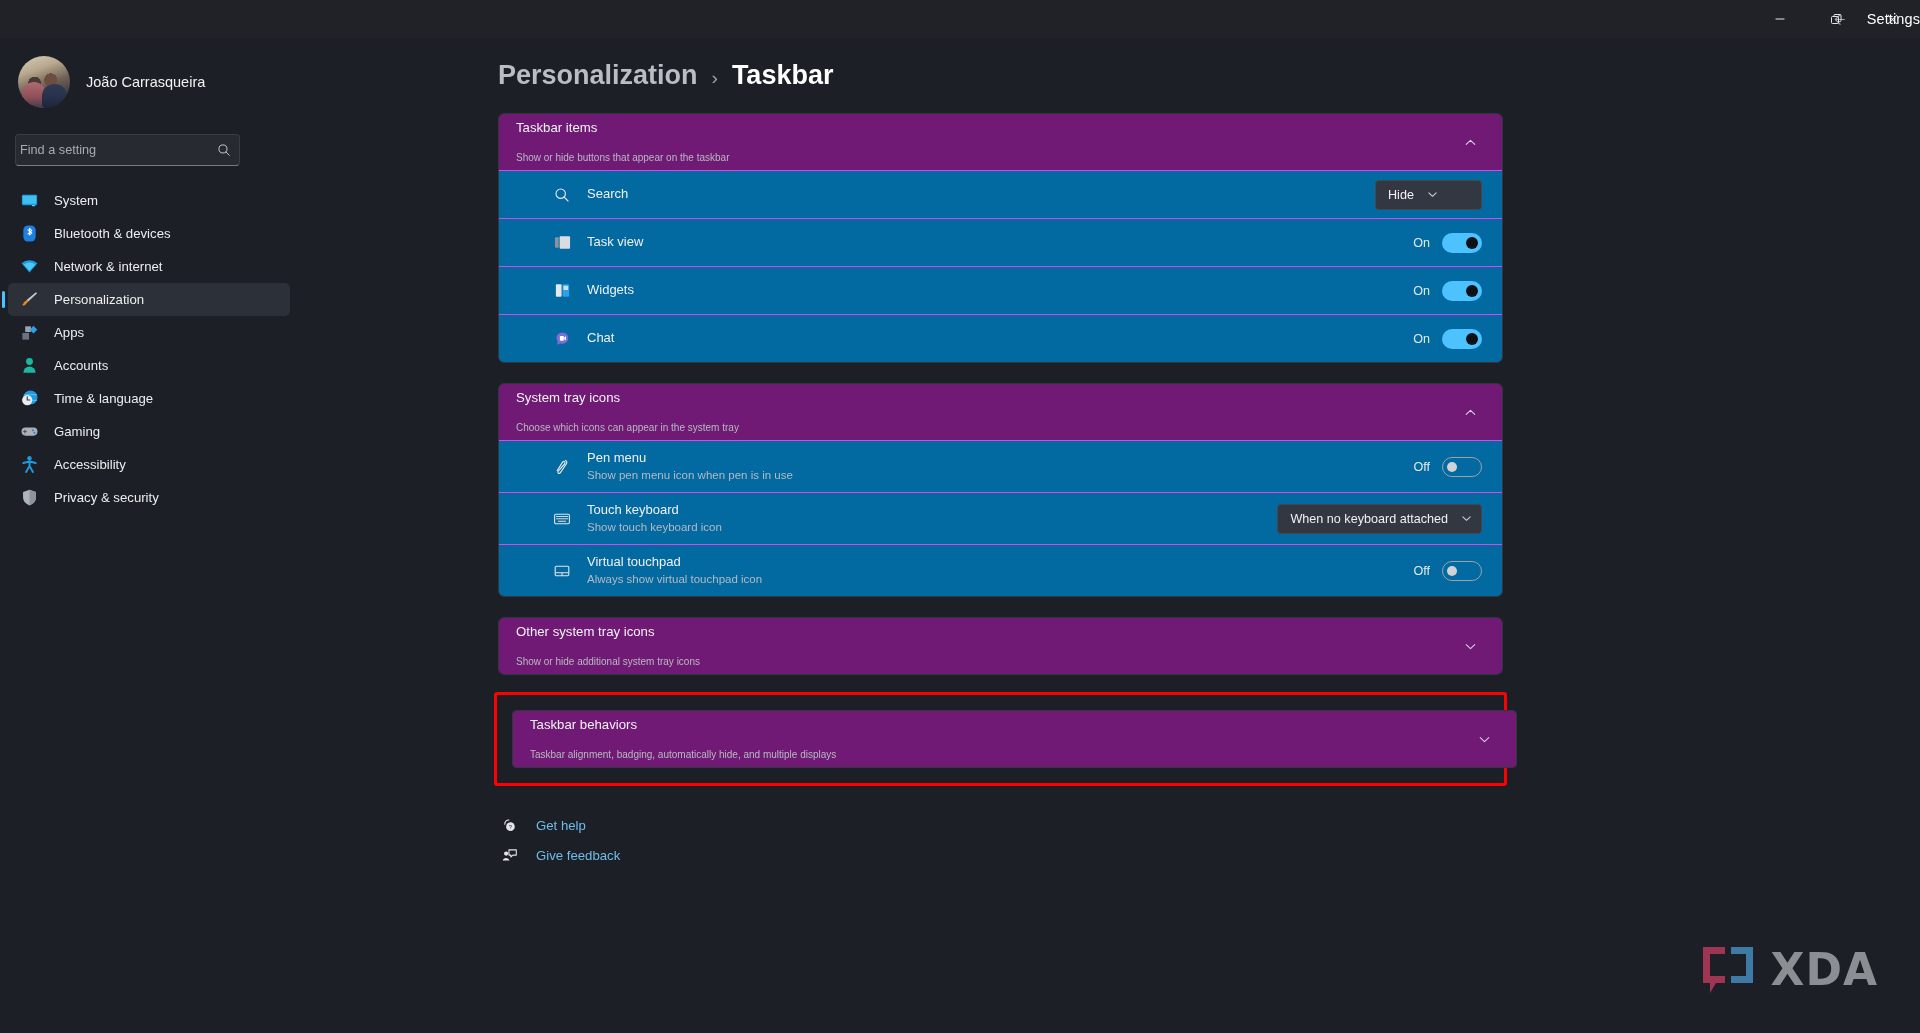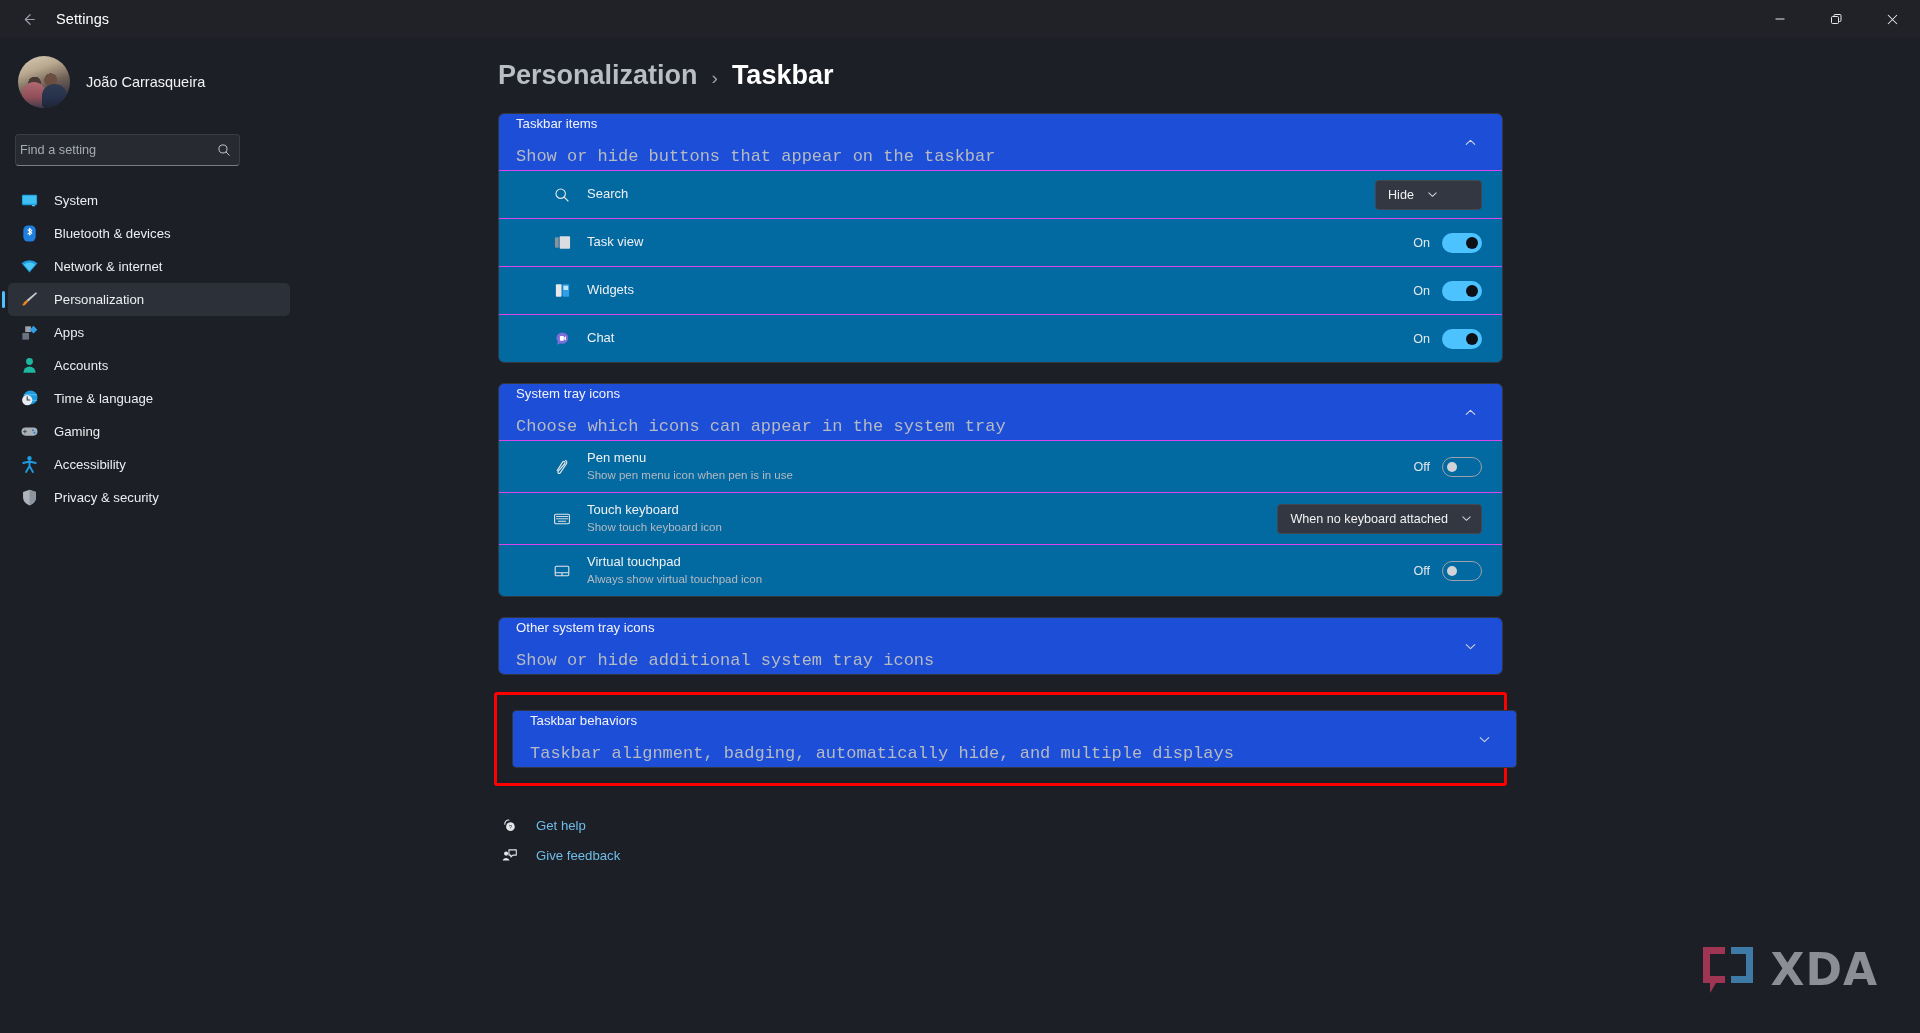--- a/index.html
+++ b/index.html
@@ -8,21 +8,21 @@
     background:#1c1f26;
     font-family:"Liberation Sans", sans-serif;
     color:#ffffff;
     overflow:hidden;
   }
   body { position:relative; }
 
   
   .titlebar {
     position:absolute; top:0; left:0; width:1920px; height:38px;
-    background:#202227; display:flex; align-items:center;
+    background:#202227; display:flex; align-items:center;justify-content:flex-end;
   }
   .back-btn {
     width:40px; height:30px; margin-left:8px;
     display:flex; align-items:center; justify-content:center;
     color:#9a9da3; border-radius:4px;
   }
   .app-title {
     margin-left:8px; font-size:14.5px; color:#ffffff; letter-spacing:.1px;
   }
   .win-controls { position:absolute; right:0; top:0; height:38px; display:flex; }
@@ -98,24 +98,24 @@
   .bc-current { color:#ffffff; }
 
   .card {
     width:1005px; margin:0 0 0 198px; background:#272b33;
     border:1px solid #32363e; border-radius:6px; overflow:hidden;
   }
   .card.group { margin-top:20px; }
 
   .sec-header {
     height:56px; display:flex; align-items:center; padding:0 20px 0 17px;
-    background:#1d4ed8;
+    background:#701a75;
   }
   .sec-title { font-size:13.2px; color:#f2f3f5; line-height:1.35; }
-  .sec-sub { font-size:17px; color:#b6bac1; line-height:1.35; margin-top:14px;font-family:Liberation Mono, monospace; }
+  .sec-sub { font-size:10px; color:#b6bac1; line-height:1.35; margin-top:14px; }
   .sec-spacer { flex:1; }
   .chev { width:24px; height:24px; display:flex; align-items:center; justify-content:center; color:#d2d5da; }
 
   .row {
     height:48px; display:flex; align-items:center;
     padding:0 20px 0 52px; border-top:1px solid #d946ef; background:#0369a1;
   }
   .row.tall { height:52px; }
   .row-icon { width:22px; height:22px; margin-right:14px; display:flex; align-items:center; justify-content:center; flex:0 0 auto; }
   .row-text { display:flex; flex-direction:column; justify-content:center; }

